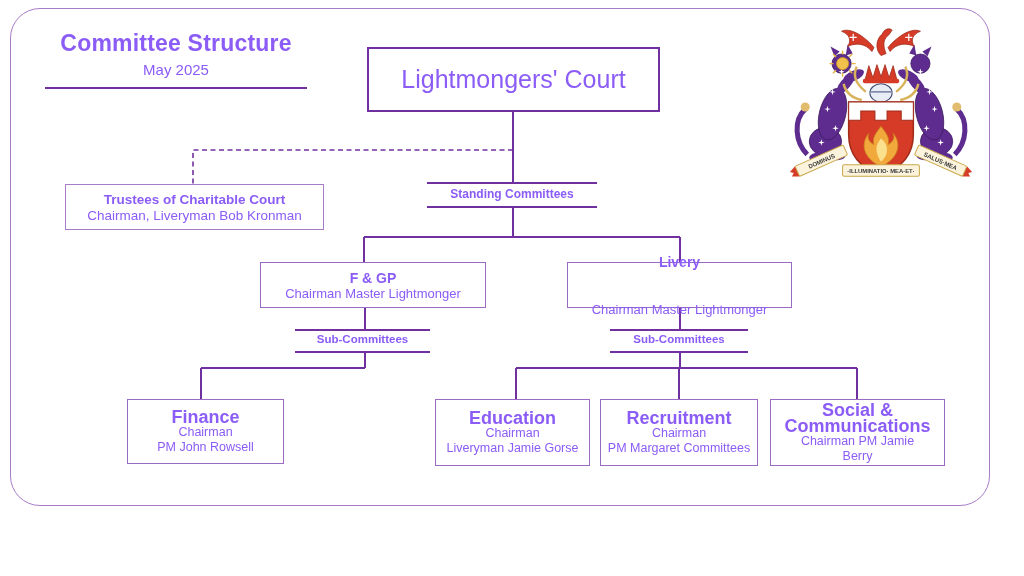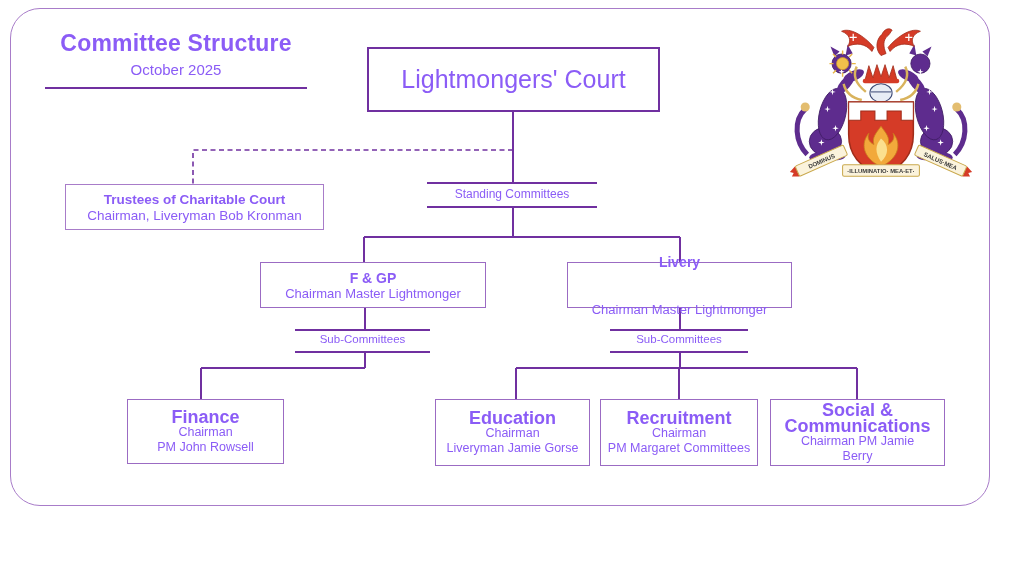--- a/index.html
+++ b/index.html
@@ -32,39 +32,39 @@
   .education-box{left:435px;width:155px;}
   .recruitment-box{left:600px;width:158px;}
   .social-box{left:770px;width:175px;padding:0 20px;}
 
   .box-title{font-weight:bold;font-size:14px;line-height:16px;}
   .box-sub{font-size:13px;line-height:15px;}
   .leaf-box .box-title{font-size:18px;line-height:16px;}
   .leaf-box .box-sub{font-size:12.5px;line-height:15px;}
 
   .bus-label{
-    position:absolute;z-index:2;text-align:center;font-weight:normal;font-size:12px;
+    position:absolute;z-index:2;text-align:center;font-weight:bold;font-size:12px;
     background:transparent;
   }
   .standing-label{left:427px;top:187px;width:170px;}
   .sub-label-left{left:295px;top:333px;width:135px;font-size:11.5px;}
   .sub-label-right{left:610px;top:333px;width:138px;font-size:11.5px;}
 
   .crest{position:absolute;left:785px;top:13px;width:192px;height:174px;z-index:2;}
 </style>
 </head>
 <body>
 
 <div class="stage">
 
   <div class="outer-frame"></div>
 
   <div class="header">
     <div class="title">Committee Structure</div>
-    <div class="subtitle">October 2025</div>
+    <div class="subtitle">May 2025</div>
     <div class="rule"></div>
   </div>
 
   <svg class="connectors" viewBox="0 0 1024 576" xmlns="http://www.w3.org/2000/svg">
     <g stroke="#7030A0" stroke-width="2" fill="none">
 
       <path d="M513,112 V183"></path>
       <path d="M427,183 H597"></path>
       <path d="M427,207 H597"></path>
       <path d="M513,207 V237"></path>

